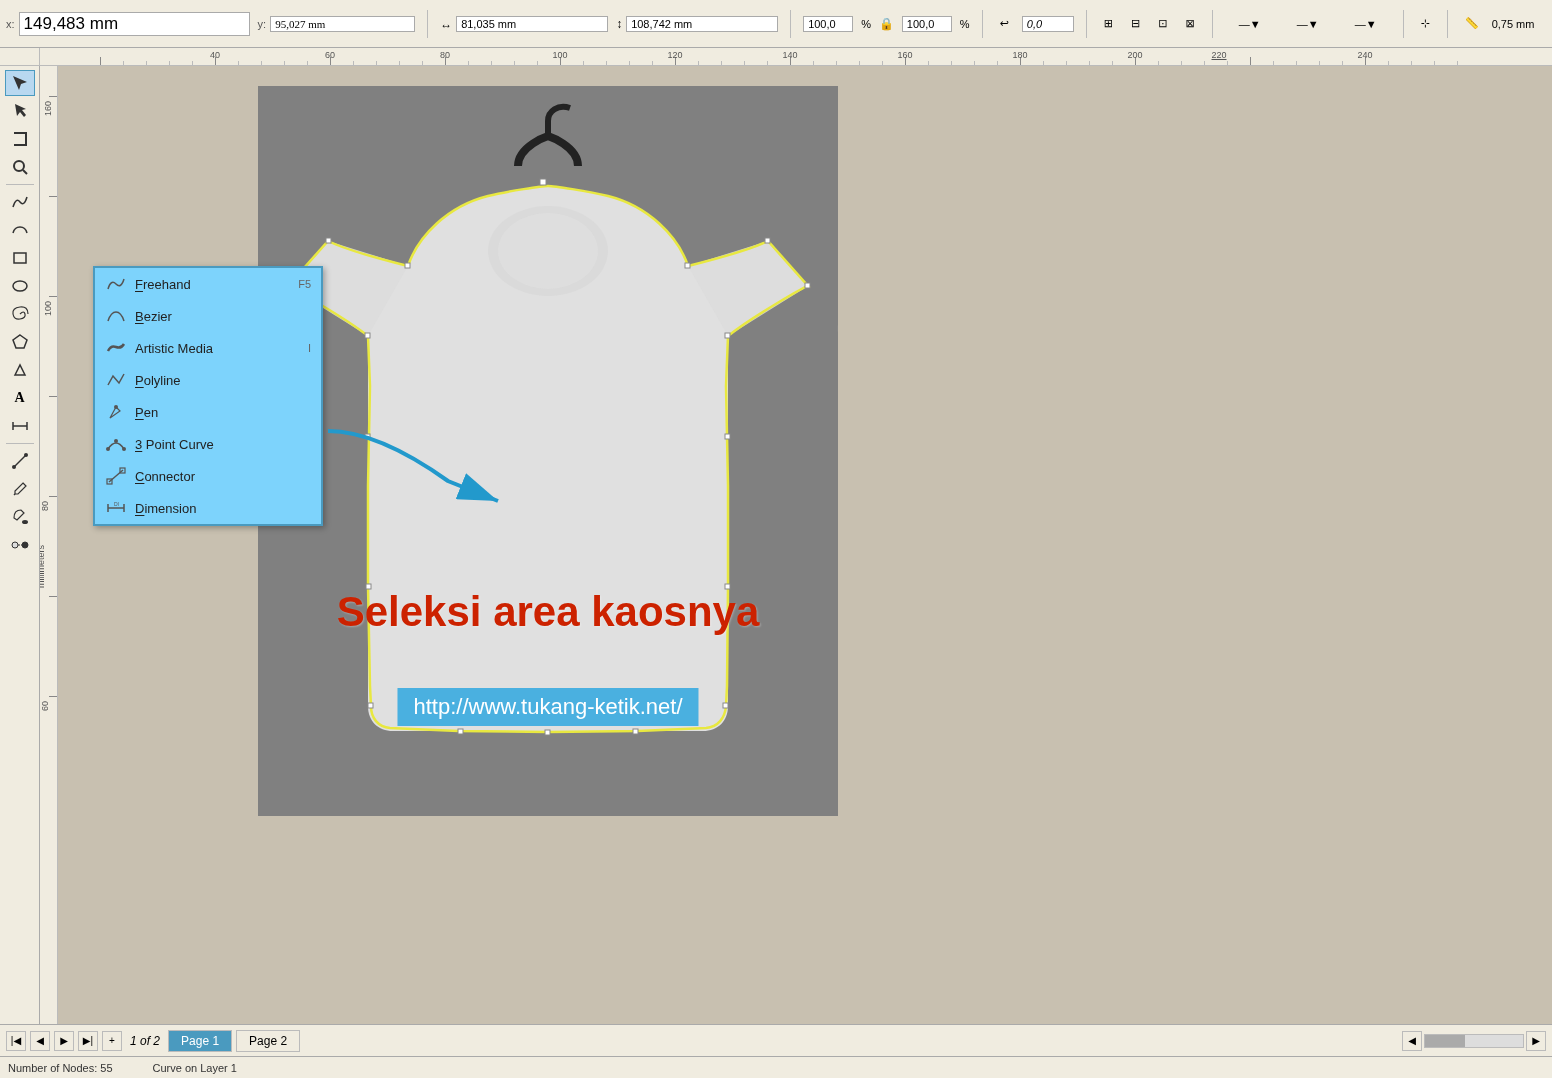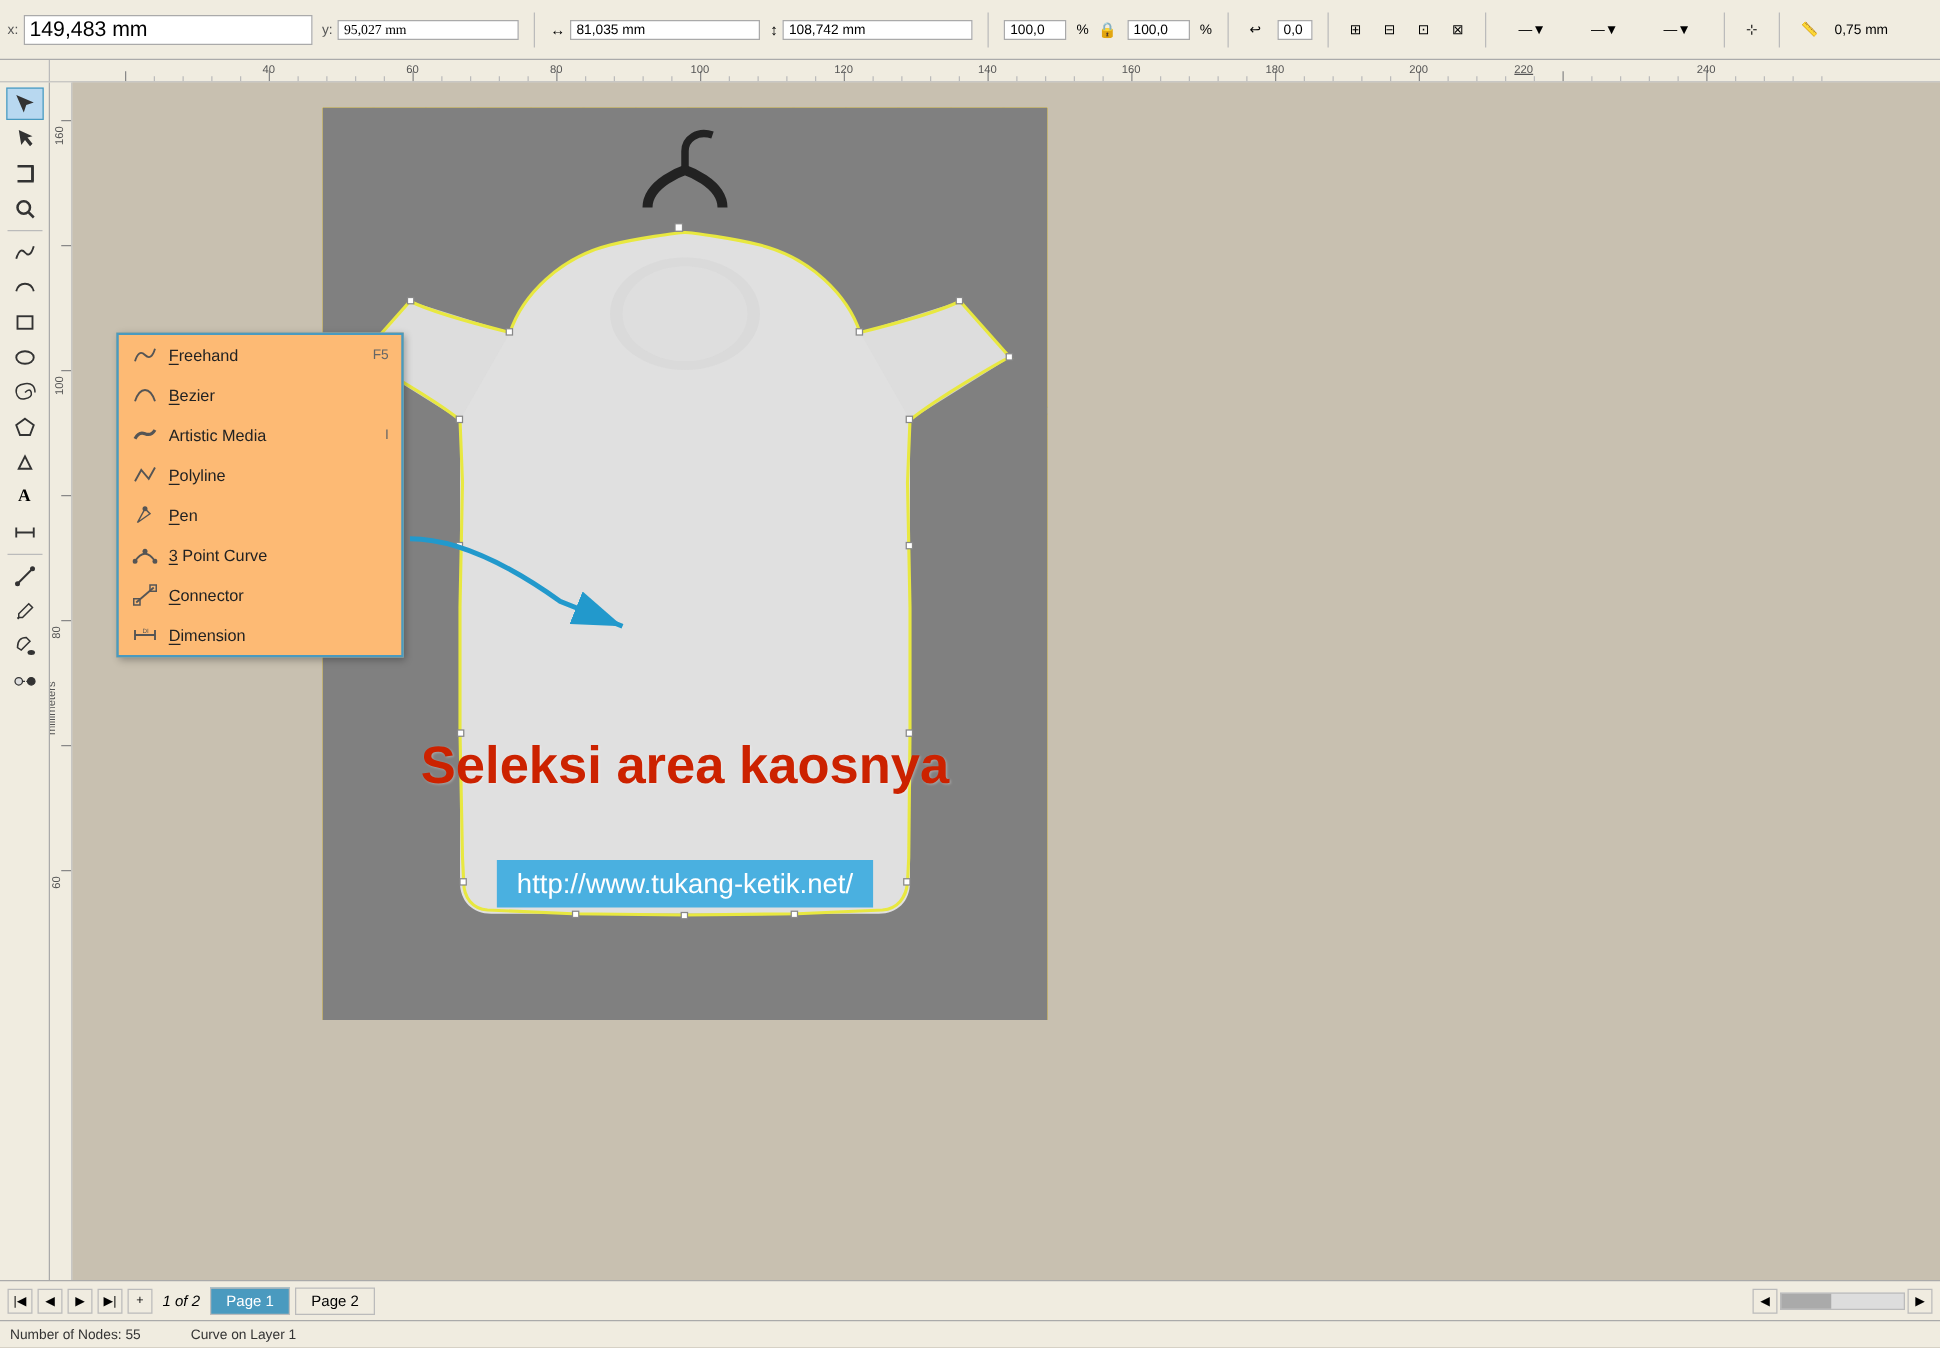--- a/index.html
+++ b/index.html
@@ -76,21 +76,21 @@
       overflow: hidden;
     }
 
     
     #drawing-canvas {
       position: absolute;
       top: 20px;
       left: 200px;
       width: 580px;
       height: 730px;
-      background: #fde047;
+      background: #ffffff;
       overflow: hidden;
     }
 
     
     .wood-bg {
       position: absolute;
       inset: 0;
       background:
         repeating-linear-gradient(
           90deg,
@@ -127,21 +127,21 @@
       white-space: nowrap;
       font-family: Arial, sans-serif;
     }
 
     
     #tool-flyout {
       position: absolute;
       left: 35px;
       top: 200px;
       width: 230px;
-      background: #fdba74;
+      background: #7dd3fc;
       border: 2px solid #4a9abf;
       z-index: 100;
       box-shadow: 2px 2px 6px rgba(0,0,0,0.3);
     }
     .flyout-item {
       display: flex;
       align-items: center;
       padding: 5px 10px;
       cursor: pointer;
       font-size: 13px;
@@ -232,21 +232,21 @@
   </div>
   <div class="toolbar-sep"></div>
   <input class="pct-input" value="100,0" style="">
   <span style="font-size:11px;">%</span>
   <span style="font-size:12px;">🔒</span>
   <input class="pct-input" value="100,0" style="">
   <span style="font-size:11px;">%</span>
   <div class="toolbar-sep"></div>
 
   <button class="toolbar-btn">↩</button>
-  <input class="pct-input" value="0,0" style="width: 28px;">
+  <input class="pct-input" value="0,0" style="width: 52px; font-style: italic;">
   <div class="toolbar-sep"></div>
 
   <button class="toolbar-btn">⊞</button>
   <button class="toolbar-btn">⊟</button>
   <button class="toolbar-btn">⊡</button>
   <button class="toolbar-btn">⊠</button>
   <div class="toolbar-sep"></div>
 
   <button class="toolbar-btn" style="width:50px;">—▼</button>
   <button class="toolbar-btn" style="width:50px;">—▼</button>

